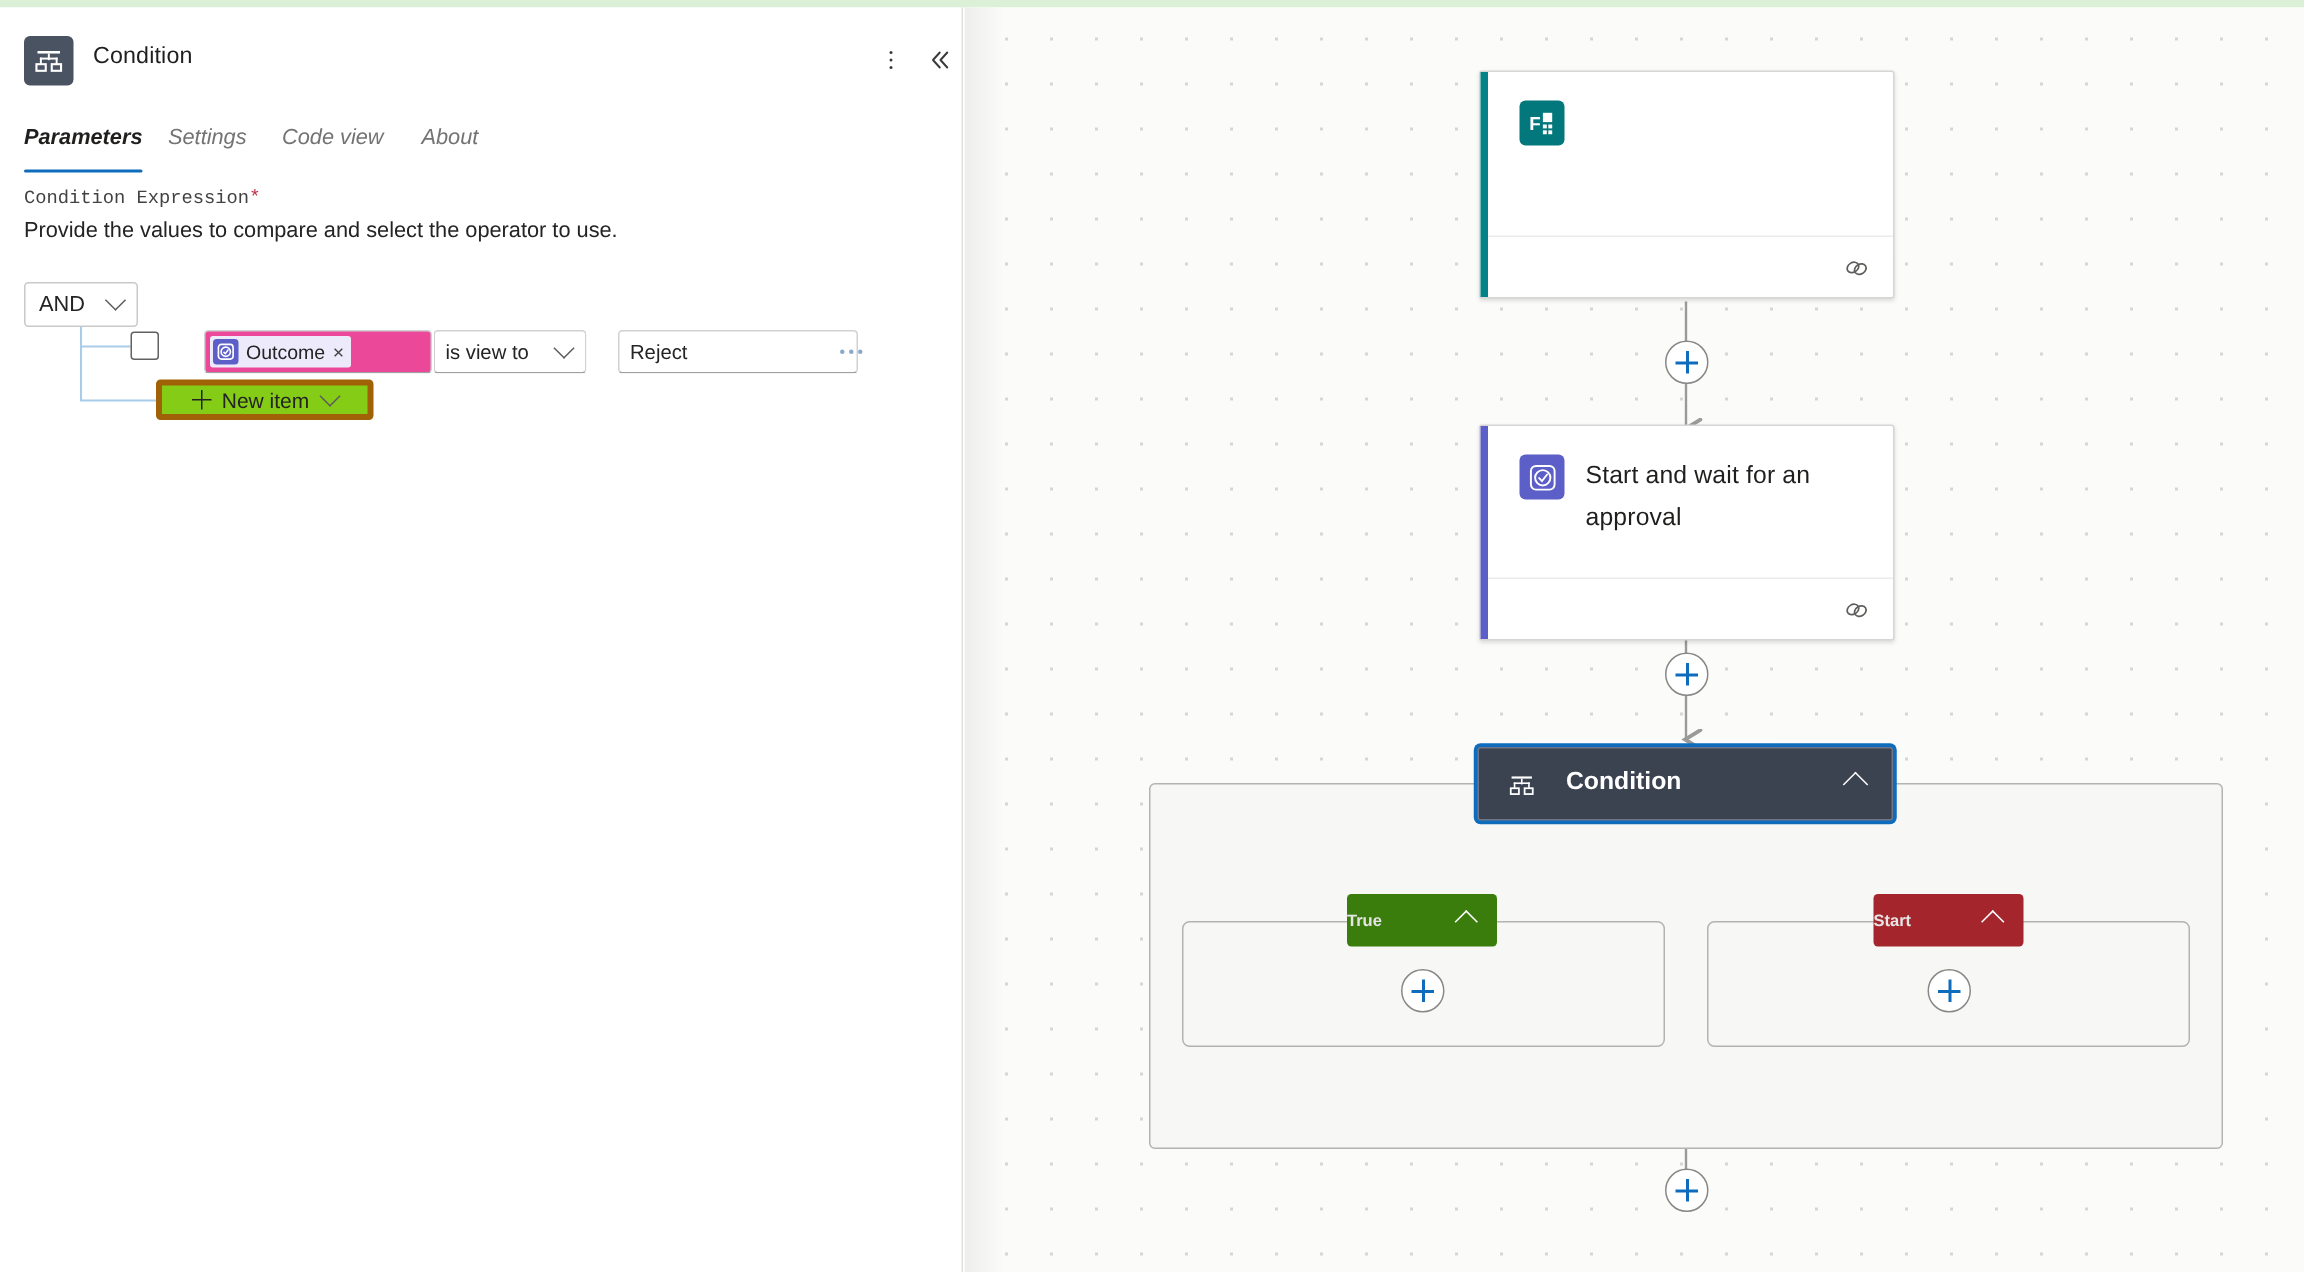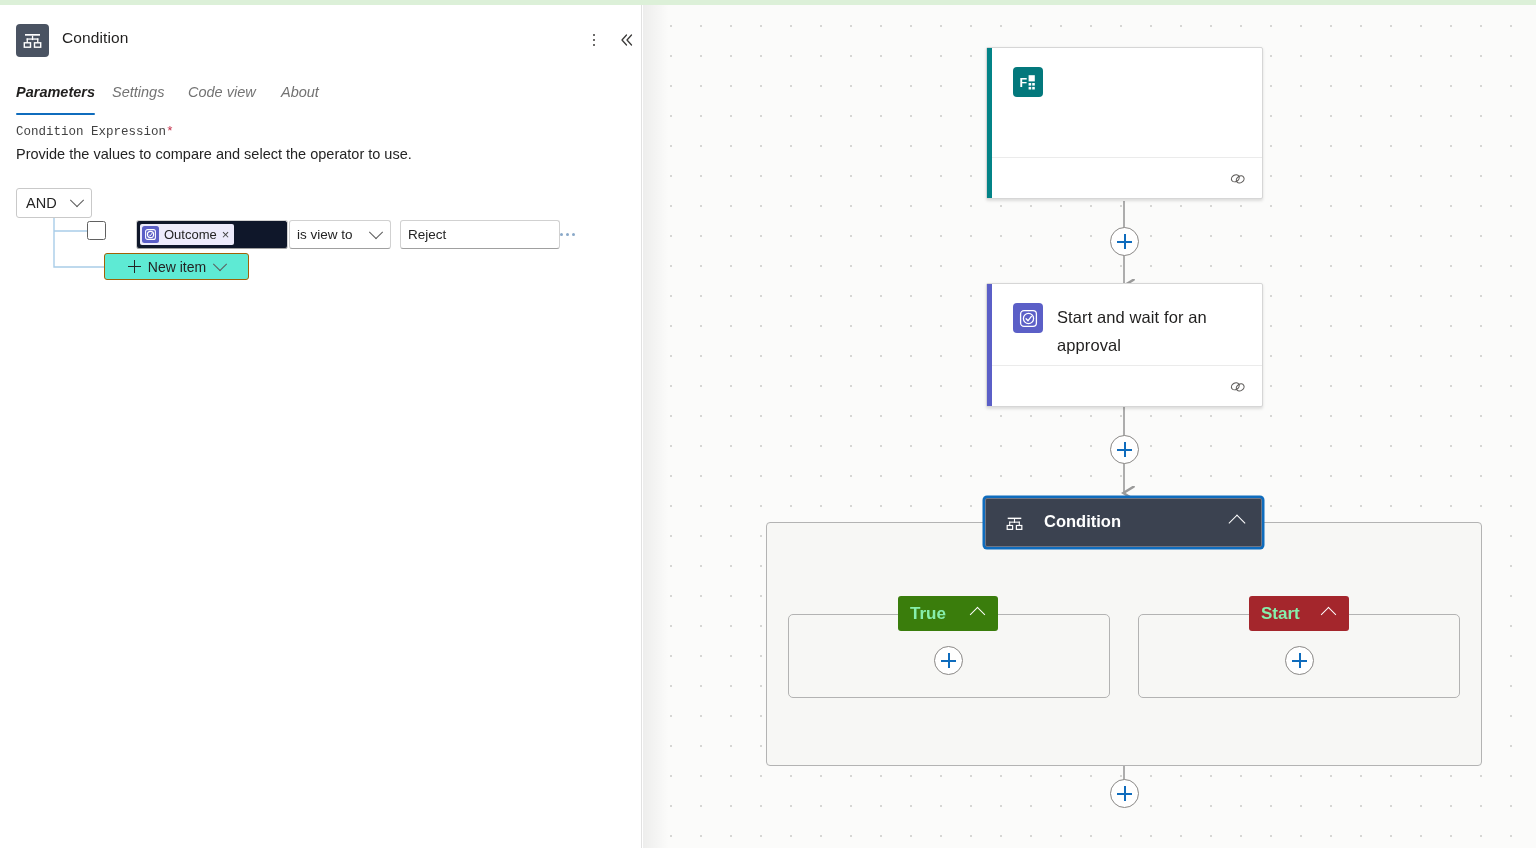--- a/index.html
+++ b/index.html
@@ -96,21 +96,21 @@
     position: absolute; left: 87px; top: 216px;
     width: 19px; height: 19px; background: #fff;
     border: 1px solid #616161; border-radius: 2.5px; cursor: pointer;
   }
 
   
   .cr-left {
     position: absolute; left: 136px; top: 215px;
     width: 152px; height: 29px;
     border: 1px solid #d1d1d1; border-bottom-color: #a0a0a0;
-    border-radius: 3px; background: #0f172a;
+    border-radius: 3px; background: #ec4899;
     display: flex; align-items: center; cursor: text;
   }
   .token {
     display: flex; align-items: center; height: 21px;
     background: #edebfb; border-radius: 2px;
     margin-left: 3px; padding-right: 5px;
   }
   .token-ico {
     width: 17px; height: 17px; border-radius: 2.5px;
     background: #5b5fc7; margin: 0 5px 0 2px;
@@ -122,41 +122,41 @@
   .cr-op {
     position: absolute; left: 289px; top: 215px;
     width: 102px; height: 29px;
     border: 1px solid #d1d1d1; border-bottom-color: #a0a0a0;
     border-radius: 3px; background: #fff;
     display: flex; align-items: center; cursor: pointer;
   }
   .cr-op .lbl { font-size: 13.5px; color: #242424; margin-left: 7px; }
 
   .cr-val {
-    position: absolute; left: 400px; top: 215px;
+    position: absolute; left: 412px; top: 215px;
     width: 160px; height: 29px;
     border: 1px solid #d1d1d1; border-bottom-color: #a0a0a0;
     border-radius: 3px; background: #fff;
     display: flex; align-items: center; cursor: text;
   }
   .cr-val .lbl { font-size: 13.5px; color: #242424; margin-left: 7px; }
 
   .cr-more {
     position: absolute; left: 556px; top: 219px;
     width: 22px; height: 20px; cursor: pointer;
     display: flex; align-items: center; justify-content: center;
   }
   .dots-h { display: flex; gap: 3px; }
   .dots-h i { width: 3px; height: 3px; border-radius: 50%; background: #8aa9c9; display: block; }
 
   
   .new-item {
     position: absolute; left: 104px; top: 248px;
     width: 145px; height: 27px;
-    border: 1px solid #a16207; border-radius: 3px; background: #5eead4;
+    border: 4px solid #a16207; border-radius: 3px; background: #84cc16;
     display: flex; align-items: center; justify-content: center;
     cursor: pointer; gap: 7px;
   }
   .plus-sm { position: relative; width: 13px; height: 13px; }
   .plus-sm::before, .plus-sm::after {
     content: ""; position: absolute; background: #242424;
   }
   .plus-sm::before { left: 0; top: 5.7px; width: 13px; height: 1.4px; }
   .plus-sm::after { top: 0; left: 5.7px; height: 13px; width: 1.4px; }
   .new-item .lbl { font-size: 14px; color: #242424; }
@@ -251,21 +251,21 @@
   .branch-box.f { left: 1138px; width: 322px; }
 
   .branch-badge {
     position: absolute; top: 596px; height: 35px;
     border-radius: 3px; z-index: 5; cursor: pointer;
     display: flex; align-items: center;
   }
   .branch-badge.t { left: 898px; width: 100px; background: #3a7d0c; }
   .branch-badge.f { left: 1249px; width: 100px; background: #a4262c; }
   .branch-badge .lbl {
-    font-size: 17px; font-weight: bold; color: #86efac; margin-left: 12px;
+    font-size: 11px; font-weight: bold; color: #e5e5e5; 
   }
   .branch-badge .chev {
     position: absolute; right: 15px; top: 13px;
     width: 11px; height: 11px;
     border-left: 1.8px solid #fff; border-top: 1.8px solid #fff;
     transform: rotate(45deg);
   }
 
   
   .plus-circle {
@@ -422,21 +422,21 @@
       <div class="card-foot">
         <div class="link-ico">
           <svg width="19" height="19" viewBox="0 0 19 19">
             <ellipse cx="7.3" cy="9.3" rx="4.1" ry="3.2" transform="rotate(-32 7.3 9.3)" fill="none" stroke="#605e5c" stroke-width="1.15"></ellipse>
             <ellipse cx="12.2" cy="10.4" rx="4.1" ry="3.2" transform="rotate(-32 12.2 10.4)" fill="none" stroke="#605e5c" stroke-width="1.15"></ellipse>
           </svg>
         </div>
       </div>
     </div>
 
-    <div class="card" style="left:343px; top:278px; width:277px; height:124px;">
+    <div class="card" style="left:343px; top:278px; width:277px; height:144px;">
       <div class="accent" style="background:#5b5fc7;"></div>
       <div class="card-ico" style="background:#5b5fc7;">
         <svg width="21" height="21" viewBox="0 0 21 21">
           <rect x="2.6" y="2.6" width="15.8" height="15.8" rx="3.4" fill="none" stroke="#fff" stroke-width="1.3"></rect>
           <circle cx="10.5" cy="10.5" r="5.1" fill="none" stroke="#fff" stroke-width="1.3"></circle>
           <path d="M8.1 10.7 L10 12.7 L13.4 8.3" fill="none" stroke="#fff" stroke-width="1.25" stroke-linecap="round"></path>
         </svg>
       </div>
       <div class="card-title">Start and wait for an approval</div>
       <div class="card-foot">

